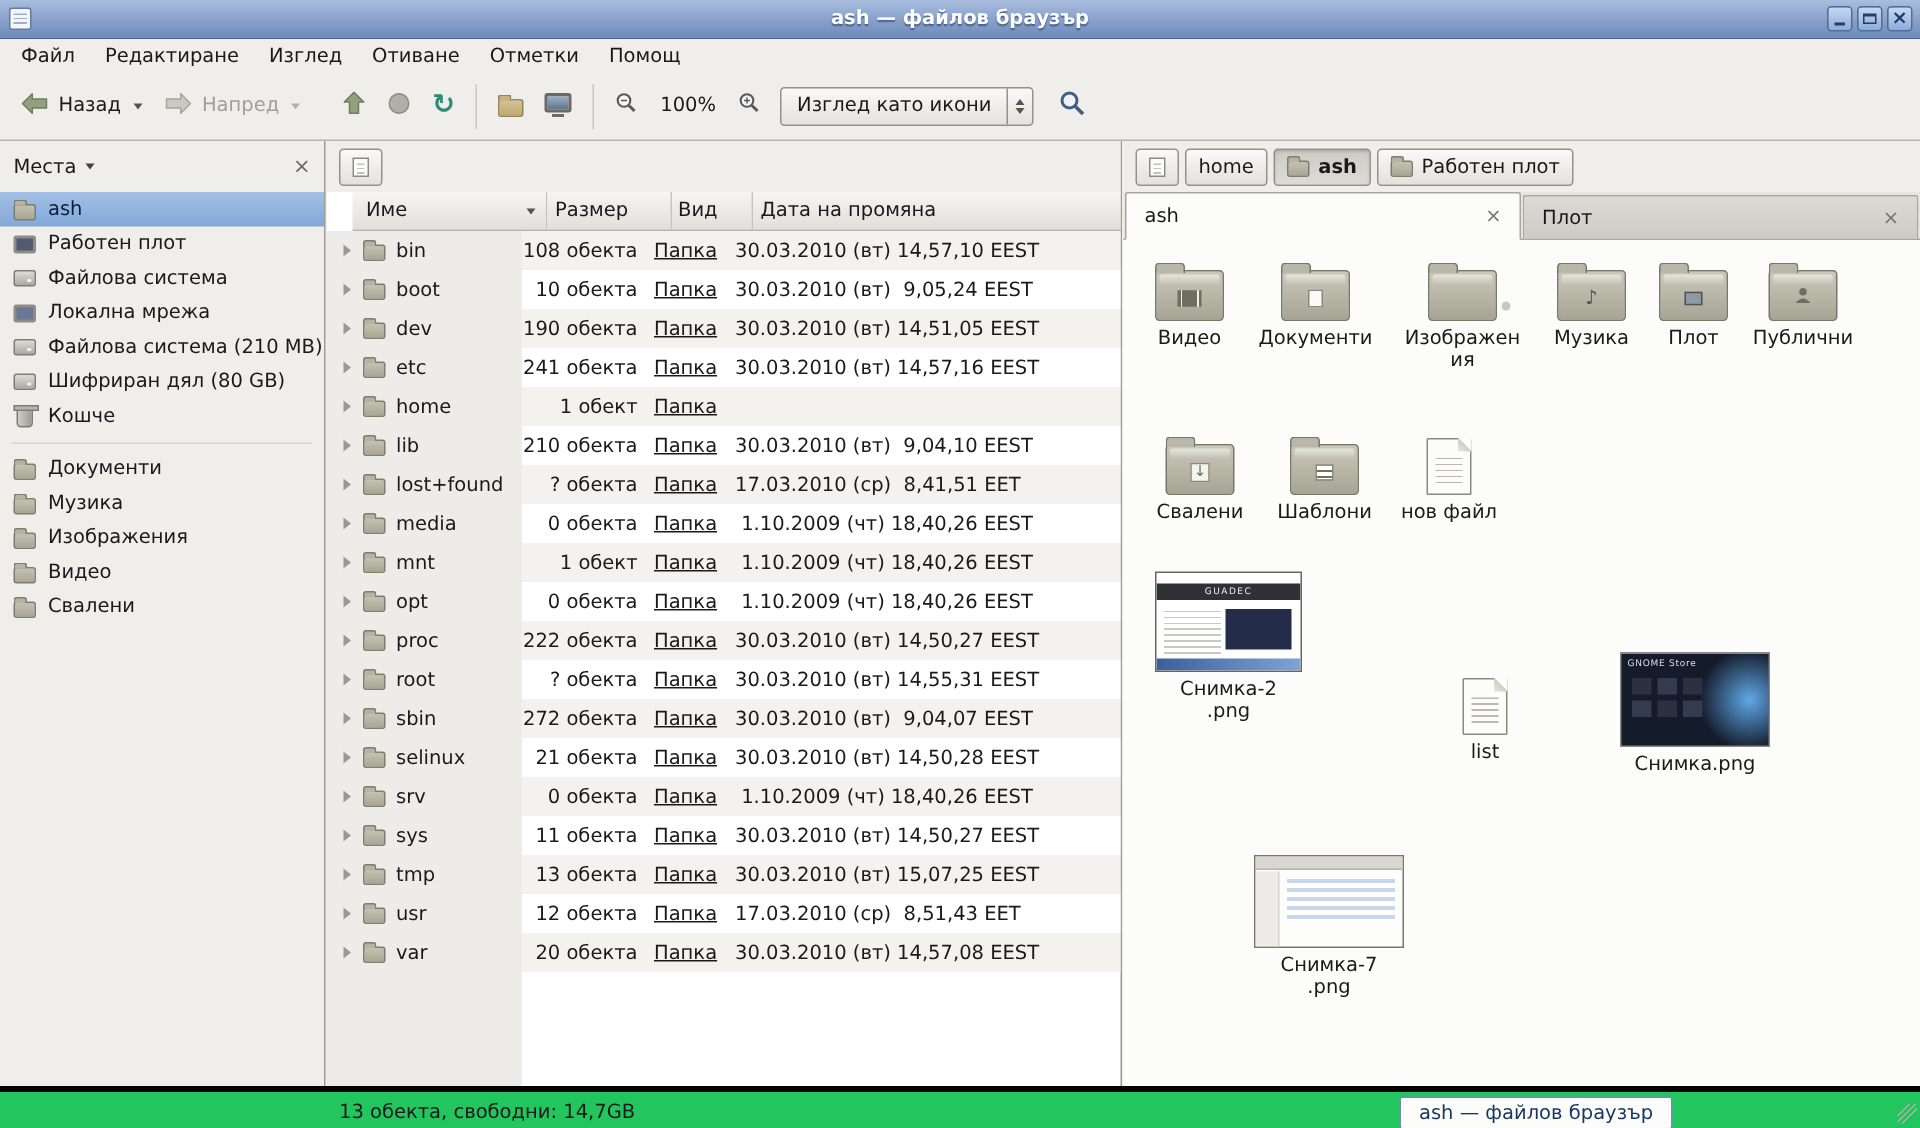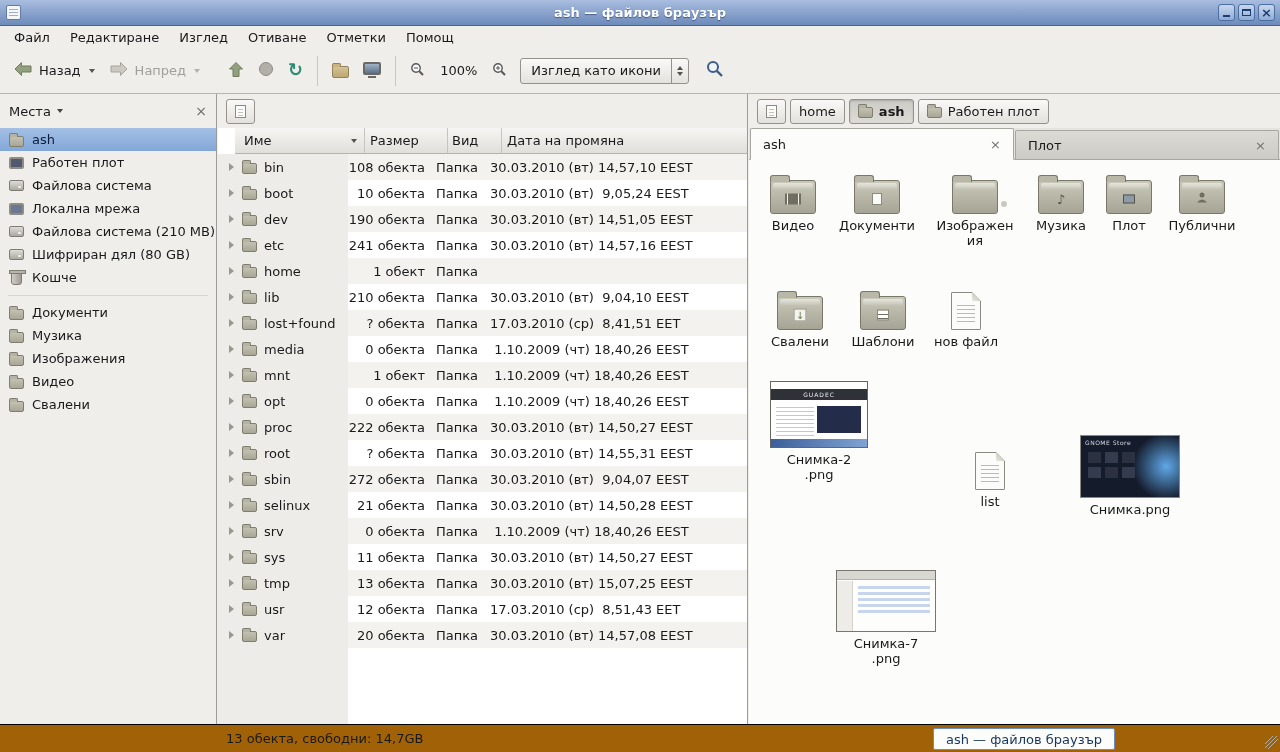--- a/index.html
+++ b/index.html
@@ -85,21 +85,21 @@
   .h-date{flex:1;padding-left:5px;border-right:none;}
   .sortarrow{position:absolute;right:7px;width:0;height:0;border-left:3.5px solid transparent;border-right:3.5px solid transparent;border-top:4px solid #55534D;}
   .rows{}
   .lrow{height:26px;display:flex;background:#fff;}
   .lrow:nth-child(odd){background:#F3F2EF;}
   .c-name{width:130px;background:#EDECE8;display:flex;align-items:center;}
   .exp{width:0;height:0;border-top:4px solid transparent;border-bottom:4px solid transparent;border-left:5px solid #9B998F;margin-left:11px;flex:none;}
   .c-name .fi16{margin-left:8px;}
   .nm{margin-left:7px;white-space:nowrap;}
   .c-size{width:83px;display:flex;align-items:center;justify-content:flex-end;padding-right:6px;}
-  .c-type{width:54px;display:flex;align-items:center;padding-left:5px;}
+  .c-type{width:54px;display:flex;align-items:center;padding-left:5px;text-decoration:underline;}
   .c-date{flex:1;display:flex;align-items:center;padding-left:5px;white-space:pre;}
   .name-tail{position:absolute;left:0;top:554px;width:130px;bottom:0;background:#EDECE8;}
   
   .rightpane{position:absolute;left:749px;top:0;width:531px;height:100%;background:#FCFCFB;}
   .rp-top{height:34px;background:#EFEEEB;display:flex;align-items:center;padding-left:8px;gap:4px;}
   .rp-tabs{position:absolute;left:0;top:34px;width:100%;height:32px;background:#E6E4E0;border-bottom:1px solid #A8A6A0;
     display:flex;align-items:flex-end;gap:1px;padding:0 1px;}
   .tab{height:29px;flex:1;display:flex;align-items:center;padding:0 12px;
     background:linear-gradient(#DCDAD5,#CDCBC5);border:1px solid #A8A6A0;border-bottom:none;border-radius:2px 2px 0 0;}
   .tab.active{height:32px;background:#FCFCFB;position:relative;z-index:2;margin-bottom:-1px;border-bottom:1px solid #FCFCFB;}
@@ -136,21 +136,21 @@
   .thumbS{width:100px;height:63px;background:#141B2A;border:1px solid #8A8984;position:relative;overflow:hidden;}
   .ts-text{position:absolute;left:4px;top:3px;color:#D8DCE4;font-size:6px;letter-spacing:.5px;}
   .ts-glow{position:absolute;right:-12px;top:0;width:62px;height:100%;background:radial-gradient(circle at 60% 50%,#5FA8E8 0%,rgba(95,168,232,0) 70%);}
   .ts-sq{position:absolute;left:7px;top:16px;width:13px;height:11px;background:#2B3140;
     box-shadow:17px 0 0 #343B4C,34px 0 0 #2B3140,0 15px 0 #343B4C,17px 15px 0 #2B3140,34px 15px 0 #343B4C;}
   .thumb1{width:100px;height:62px;background:#FDFDFC;border:1px solid #77766F;position:relative;overflow:hidden;}
   .t1-top{position:absolute;top:0;left:0;right:0;height:9px;background:#D9D7D2;border-bottom:1px solid #B5B3AD;}
   .t1-side{position:absolute;top:10px;left:0;bottom:0;width:16px;background:#EDECE8;border-right:1px solid #D5D3CE;}
   .t1-rows{position:absolute;left:21px;top:15px;right:5px;height:28px;background:repeating-linear-gradient(#C7D6EC 0 3px,#fff 3px 6px);}
   
-  .statusbar{position:absolute;left:0;top:724px;width:100%;height:28px;background:#a16207;border-top:1px solid #000000;}
+  .statusbar{position:absolute;left:0;top:724px;width:100%;height:28px;background:#22c55e;border-top:4px solid #000000;}
   .status-text{position:absolute;left:226px;top:6px;}
   .task-btn{position:absolute;left:933px;top:3px;height:22px;padding:0 12px;background:#FCFCFB;
     border:1px solid #6E8FBC;border-radius:2px;color:#17365E;display:flex;align-items:center;}
   .grip{position:absolute;right:2px;bottom:3px;width:13px;height:13px;
     background:linear-gradient(135deg,transparent 0 5px,#B0AEA8 5px 6px,transparent 6px 8px,#B0AEA8 8px 9px,transparent 9px 11px,#B0AEA8 11px 12px,transparent 12px);}
 </style>
 </head>
 <body>
 
 <div class="titlebar">

